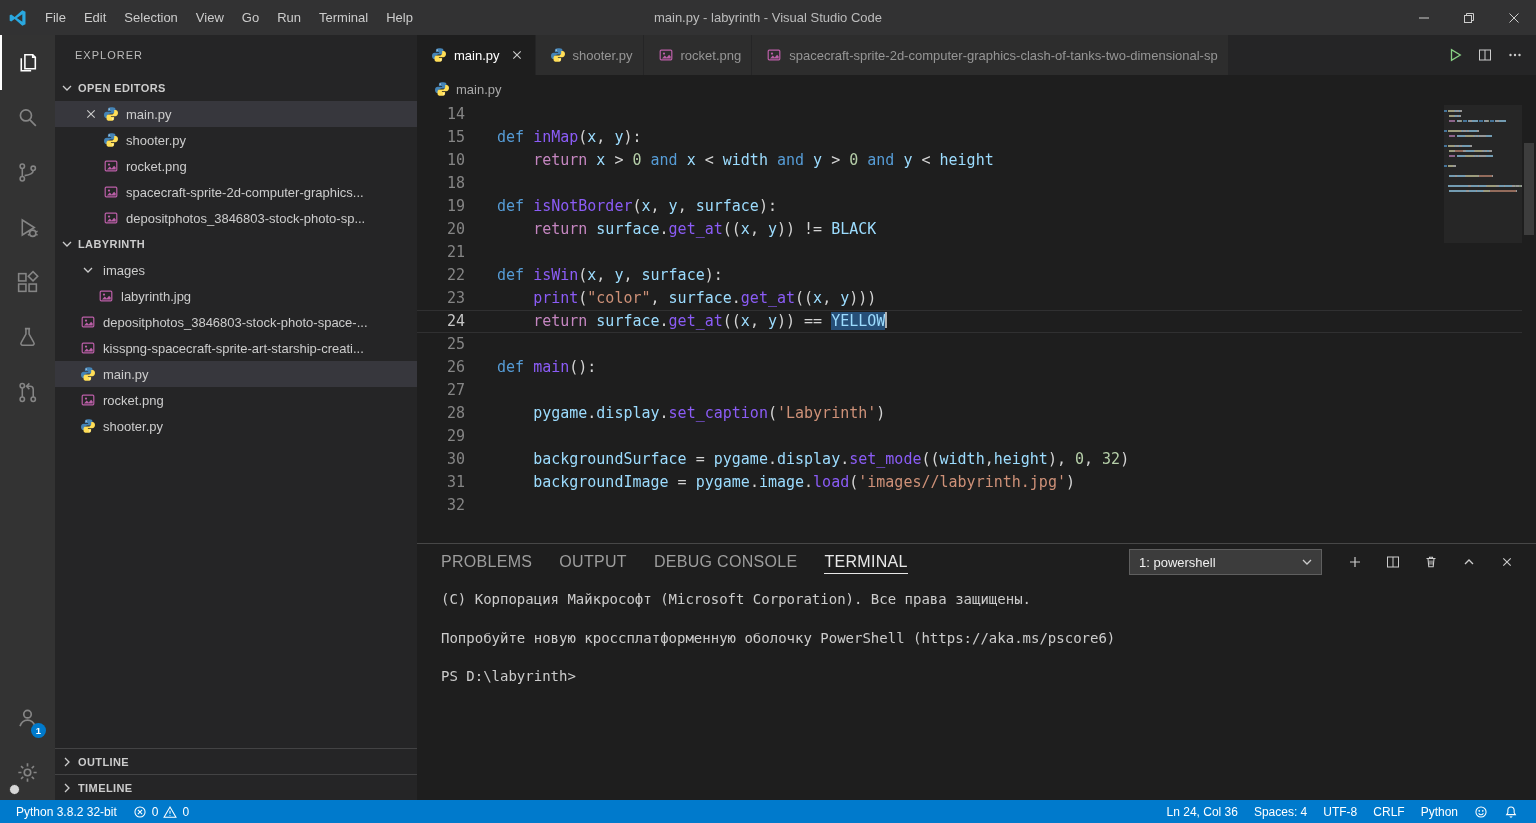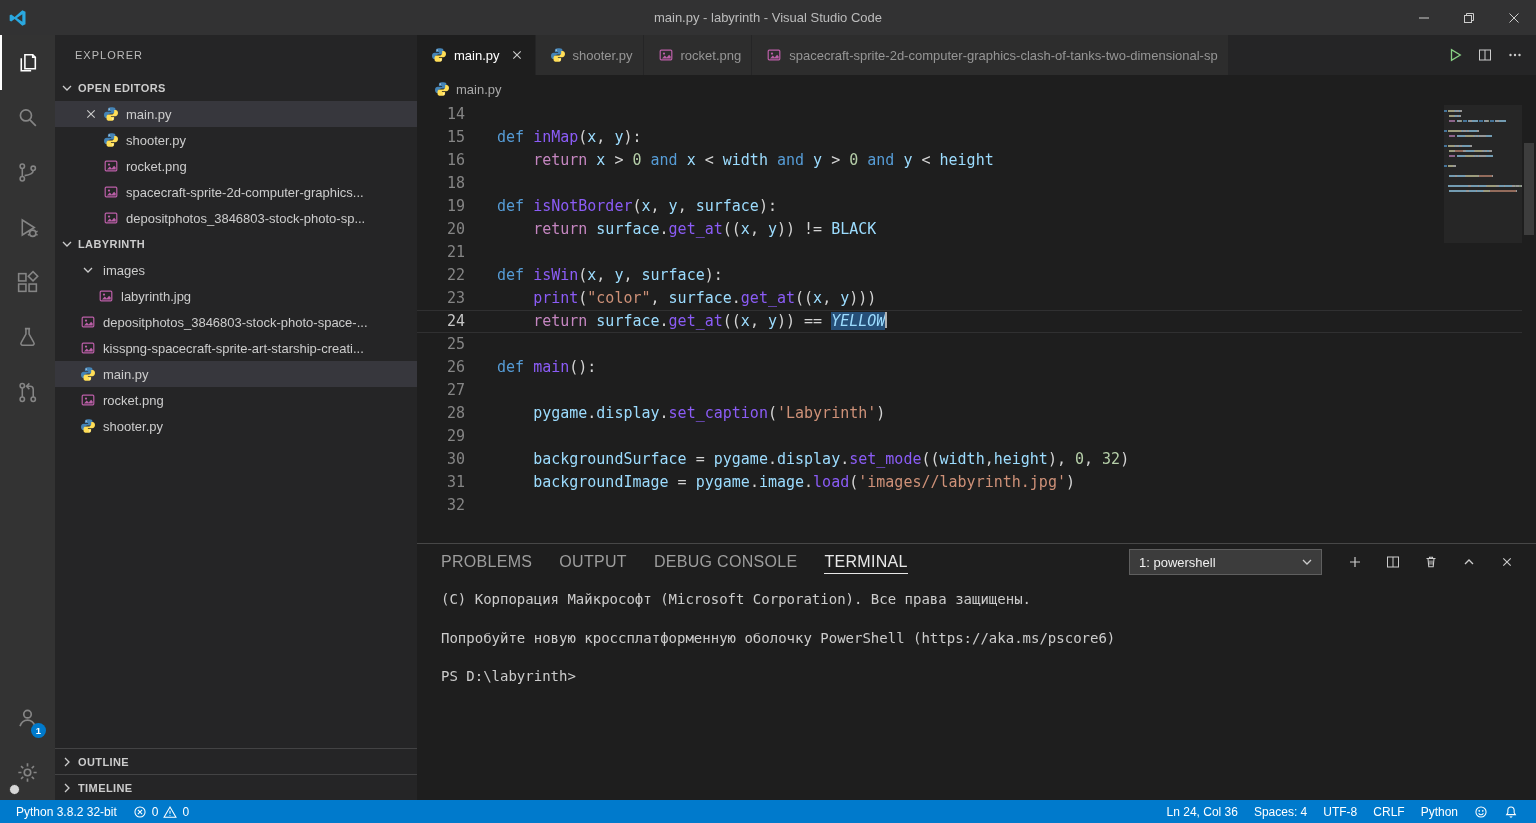--- a/index.html
+++ b/index.html
@@ -58,21 +58,21 @@
   
   #code{flex:1;position:relative;overflow:hidden;background:#1e1e1e;font-family:"DejaVu Sans Mono","Liberation Mono",monospace;font-size:15px;}
   #code-lines{position:absolute;top:0;left:0;right:14px;bottom:0;}
   .cline{height:23px;line-height:23px;display:flex;}
   .cline.current{box-shadow:inset 0 1px 0 #303031, inset 0 -1px 0 #303031;}
   .gutter{width:48px;text-align:right;color:#858585;flex:none;font-size:15px;}
   .cline.current .gutter{color:#c6c6c6;}
   .ltext{padding-left:32px;white-space:pre;color:#d4d4d4;}
   .tk-k{color:#569cd6}.tk-c{color:#c586c0}.tk-f{color:#8b5cf6}.tk-v{color:#9cdcfe}
   .tk-n{color:#b5cea8}.tk-s{color:#ce9178}.tk-o{color:#d4d4d4}
-  .tk-sel{background:#264f78;font-style:italic;}
+  .tk-sel{background:#264f78;}
   .caret{display:inline-block;width:2px;height:16px;background:#b0b0b0;vertical-align:-2px;}
   #minimap{position:absolute;top:2px;right:14px;width:78px;bottom:0;overflow:hidden;}
   .mm-slider{position:absolute;left:0;right:0;top:0;height:138px;background:rgba(121,121,121,.1);}
   .mm-line{height:5px;display:flex;}
   .mm-line span{height:2.4px;display:block;}
   #edit-scrollbar{position:absolute;top:0;right:0;width:14px;bottom:0;}
   #edit-scrollbar .thumb{position:absolute;left:2px;right:2px;top:40px;height:92px;background:rgba(121,121,121,.35);}
 
   
   #panel{height:257px;flex:none;border-top:1px solid #474747;display:flex;flex-direction:column;background:#1e1e1e;}
@@ -98,20 +98,30 @@
 </head>
 <body>
 
 <div id="titlebar">
   <span id="vscode-logo" class="icon js-icon">
       <svg viewBox="0 0 24 24" width="20" height="20">
         <path d="M17.2 2.6L21 4.4v15.2l-3.8 1.8L8 13.1l-4.1 3.2-1.9-1V8.7l1.9-1L8 10.9z" fill="#2aa8e0"></path>
         <path d="M17.2 7.4v9.2L10.6 12z" fill="#323233"></path>
       </svg>
     </span>
+  <div id="menubar">
+      <div class="menu-item">File</div>
+      <div class="menu-item">Edit</div>
+      <div class="menu-item">Selection</div>
+      <div class="menu-item">View</div>
+      <div class="menu-item">Go</div>
+      <div class="menu-item">Run</div>
+      <div class="menu-item">Terminal</div>
+      <div class="menu-item">Help</div>
+    </div>
   <div id="window-title">main.py - labyrinth - Visual Studio Code</div>
   <div id="win-controls">
     <div class="win-btn">
         <span class="icon js-icon">
           <svg viewBox="0 0 12 12" width="12" height="12">
             <path d="M1 6h10" stroke="currentColor" fill="none"></path>
           </svg>
         </span>
       </div>
     <div class="win-btn">
@@ -492,21 +502,21 @@
       <div id="code-lines">
           <div class="cline">
             <span class="gutter">14</span>
             <span class="ltext"></span>
           </div>
           <div class="cline">
             <span class="gutter">15</span>
             <span class="ltext"><span class="tk-k">def</span><span class="tk-o"> </span><span class="tk-f">inMap</span><span class="tk-o">(</span><span class="tk-v">x</span><span class="tk-o">, </span><span class="tk-v">y</span><span class="tk-o">):</span></span>
           </div>
           <div class="cline">
-            <span class="gutter">16</span>
+            <span class="gutter">10</span>
             <span class="ltext"><span class="tk-o">    </span><span class="tk-c">return</span><span class="tk-o"> </span><span class="tk-v">x</span><span class="tk-o"> &gt; </span><span class="tk-n">0</span><span class="tk-o"> </span><span class="tk-k">and</span><span class="tk-o"> </span><span class="tk-v">x</span><span class="tk-o"> &lt; </span><span class="tk-v">width</span><span class="tk-o"> </span><span class="tk-k">and</span><span class="tk-o"> </span><span class="tk-v">y</span><span class="tk-o"> &gt; </span><span class="tk-n">0</span><span class="tk-o"> </span><span class="tk-k">and</span><span class="tk-o"> </span><span class="tk-v">y</span><span class="tk-o"> &lt; </span><span class="tk-v">height</span></span>
           </div>
           <div class="cline">
             <span class="gutter">18</span>
             <span class="ltext"></span>
           </div>
           <div class="cline">
             <span class="gutter">19</span>
             <span class="ltext"><span class="tk-k">def</span><span class="tk-o"> </span><span class="tk-f">isNotBorder</span><span class="tk-o">(</span><span class="tk-v">x</span><span class="tk-o">, </span><span class="tk-v">y</span><span class="tk-o">, </span><span class="tk-v">surface</span><span class="tk-o">):</span></span>
           </div>

